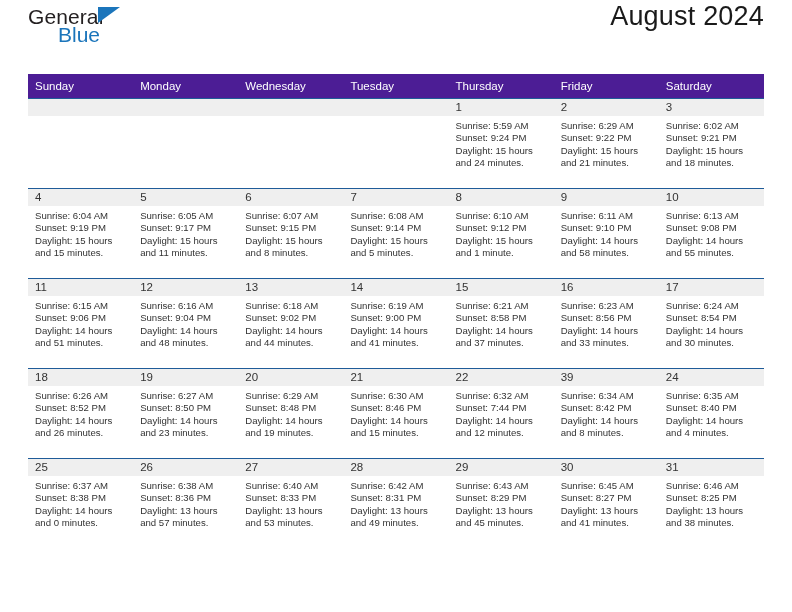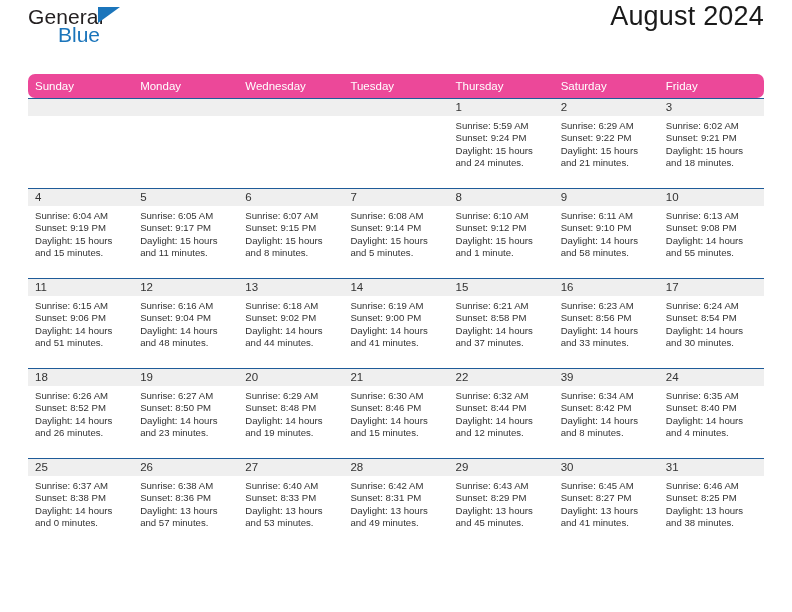--- a/index.html
+++ b/index.html
@@ -65,22 +65,21 @@
     font-size: 13.5px;
     color: #1a1a1a;
     line-height: 20px;
     margin-top: 5px;
   }
 
   
   .cal { width: 736px; }
   .dow-row {
     display: flex;
-    background: #ec4899;
-    border-radius: 7px;
+    background: #4c1d95;
   }
   .dow {
     width: 105.14px;
     color: #ffffff;
     font-size: 11.5px;
     padding: 5px 0 5px 7px;
     line-height: 14px;
   }
   .week {
     display: flex;
@@ -127,22 +126,22 @@
     </div>
   </div>
 
   <div class="cal">
     <div class="dow-row">
       <div class="dow">Sunday</div>
       <div class="dow">Monday</div>
       <div class="dow">Wednesday</div>
       <div class="dow">Tuesday</div>
       <div class="dow">Thursday</div>
+      <div class="dow">Friday</div>
       <div class="dow">Saturday</div>
-      <div class="dow">Friday</div>
     </div>
     <div id="weeks-host">
         <div class="week">
           <div class="cell shaded">
             <div class="datebar"></div>
           </div>
           <div class="cell shaded">
             <div class="datebar"></div>
           </div>
           <div class="cell shaded">
@@ -343,21 +342,21 @@
               <div class="line">Sunrise: 6:30 AM</div>
               <div class="line">Sunset: 8:46 PM</div>
               <div class="line">Daylight: 14 hours</div>
               <div class="line">and 15 minutes.</div>
             </div>
           </div>
           <div class="cell shaded">
             <div class="datebar">22</div>
             <div class="cell-body">
               <div class="line">Sunrise: 6:32 AM</div>
-              <div class="line">Sunset: 8:44 PM</div>
+              <div class="line">Sunset: 7:44 PM</div>
               <div class="line">Daylight: 14 hours</div>
               <div class="line">and 12 minutes.</div>
             </div>
           </div>
           <div class="cell shaded">
             <div class="datebar">39</div>
             <div class="cell-body">
               <div class="line">Sunrise: 6:34 AM</div>
               <div class="line">Sunset: 8:42 PM</div>
               <div class="line">Daylight: 14 hours</div>

